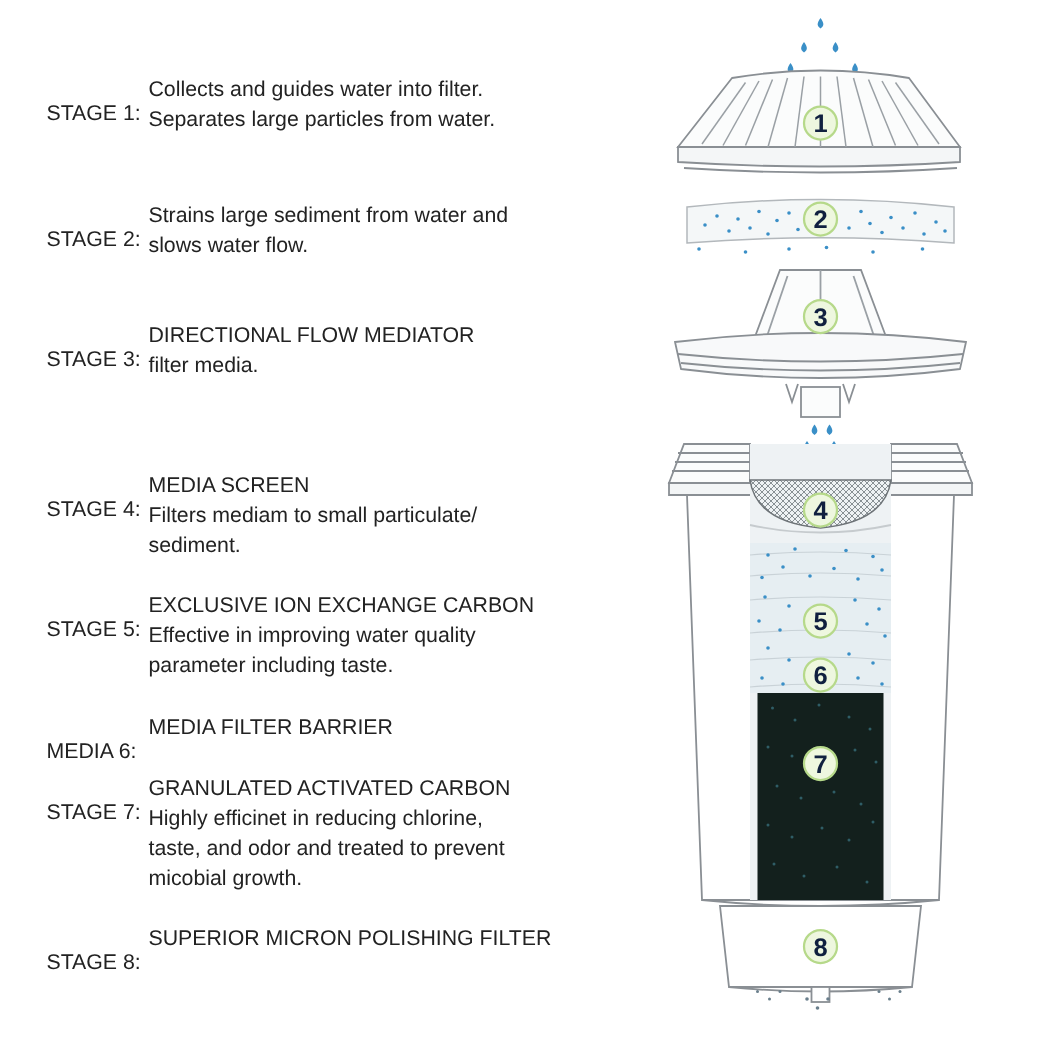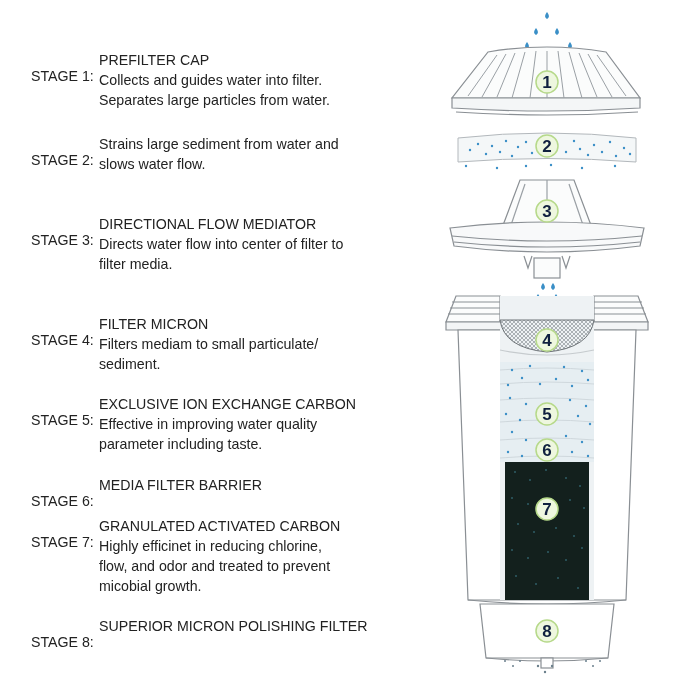--- a/index.html
+++ b/index.html
@@ -12,68 +12,66 @@
     .stage .desc { white-space: normal; }
     .diagram { position: absolute; left: 430px; top: 0; width: 250px; height: 700px; }
   </style>
 </head>
 <body>
 
 <div class="stages">
   <div class="stage" style="top:0px">
     <span class="label">STAGE 1:</span>
     <div class="body">
-      <div class="title">PREFILTER CAP</div>
       <div class="desc">Collects and guides water into filter.</div>
       <div class="desc">Separates large particles from water.</div>
     </div>
   </div>
   <div class="stage" style="top:84px">
     <span class="label">STAGE 2:</span>
     <div class="body">
       <div class="desc">Strains large sediment from water and</div>
       <div class="desc">slows water flow.</div>
     </div>
   </div>
   <div class="stage" style="top:164px">
     <span class="label">STAGE 3:</span>
     <div class="body">
       <div class="title">DIRECTIONAL FLOW MEDIATOR</div>
-      <div class="desc">Directs water flow into center of filter to</div>
       <div class="desc">filter media.</div>
     </div>
   </div>
   <div class="stage" style="top:264px">
     <span class="label">STAGE 4:</span>
     <div class="body">
-      <div class="title">FILTER MICRON</div>
+      <div class="title">MEDIA SCREEN</div>
       <div class="desc">Filters mediam to small particulate/</div>
       <div class="desc">sediment.</div>
     </div>
   </div>
   <div class="stage" style="top:344px">
     <span class="label">STAGE 5:</span>
     <div class="body">
       <div class="title">EXCLUSIVE ION EXCHANGE CARBON</div>
       <div class="desc">Effective in improving water quality</div>
       <div class="desc">parameter including taste.</div>
     </div>
   </div>
   <div class="stage" style="top:425px">
-    <span class="label">STAGE 6:</span>
+    <span class="label">MEDIA 6:</span>
     <div class="body">
       <div class="title">MEDIA FILTER BARRIER</div>
     </div>
   </div>
   <div class="stage" style="top:466px">
     <span class="label">STAGE 7:</span>
     <div class="body">
       <div class="title">GRANULATED ACTIVATED CARBON</div>
       <div class="desc">Highly efficinet in reducing chlorine,</div>
-      <div class="desc">flow, and odor and treated to prevent</div>
+      <div class="desc">taste, and odor and treated to prevent</div>
       <div class="desc">micobial growth.</div>
     </div>
   </div>
   <div class="stage" style="top:566px">
     <span class="label">STAGE 8:</span>
     <div class="body">
       <div class="title">SUPERIOR MICRON POLISHING FILTER</div>
     </div>
   </div>
 </div>

